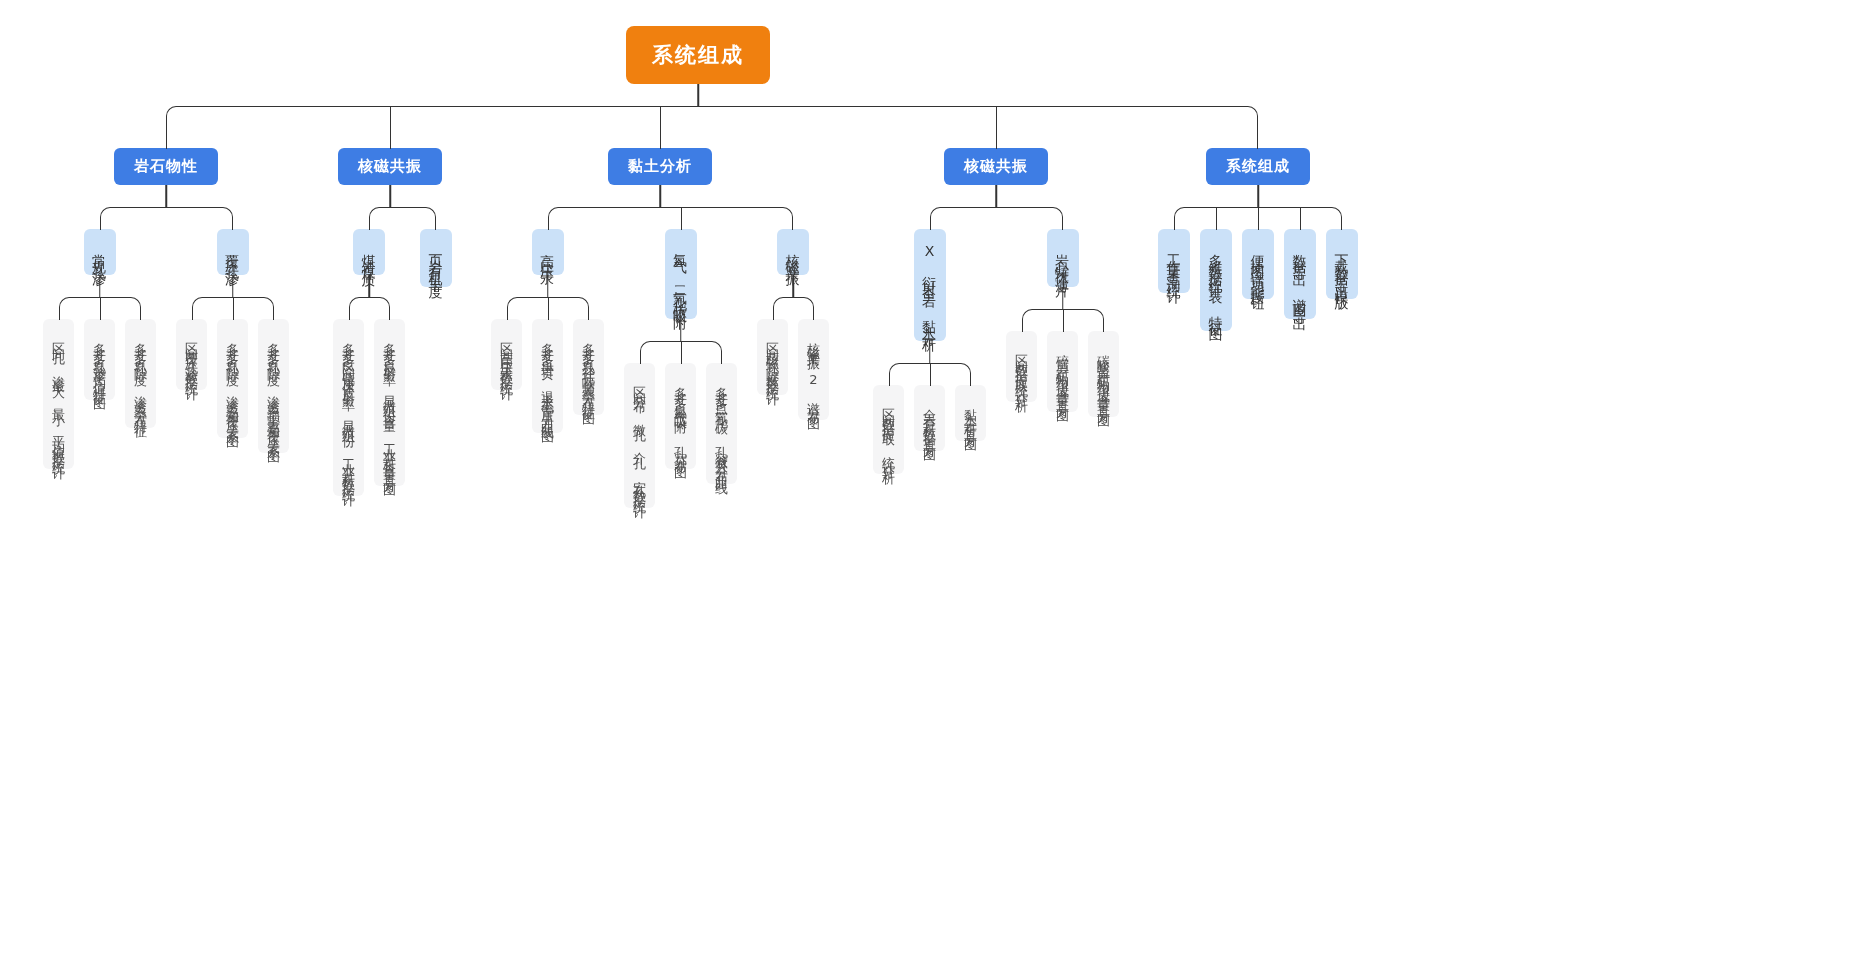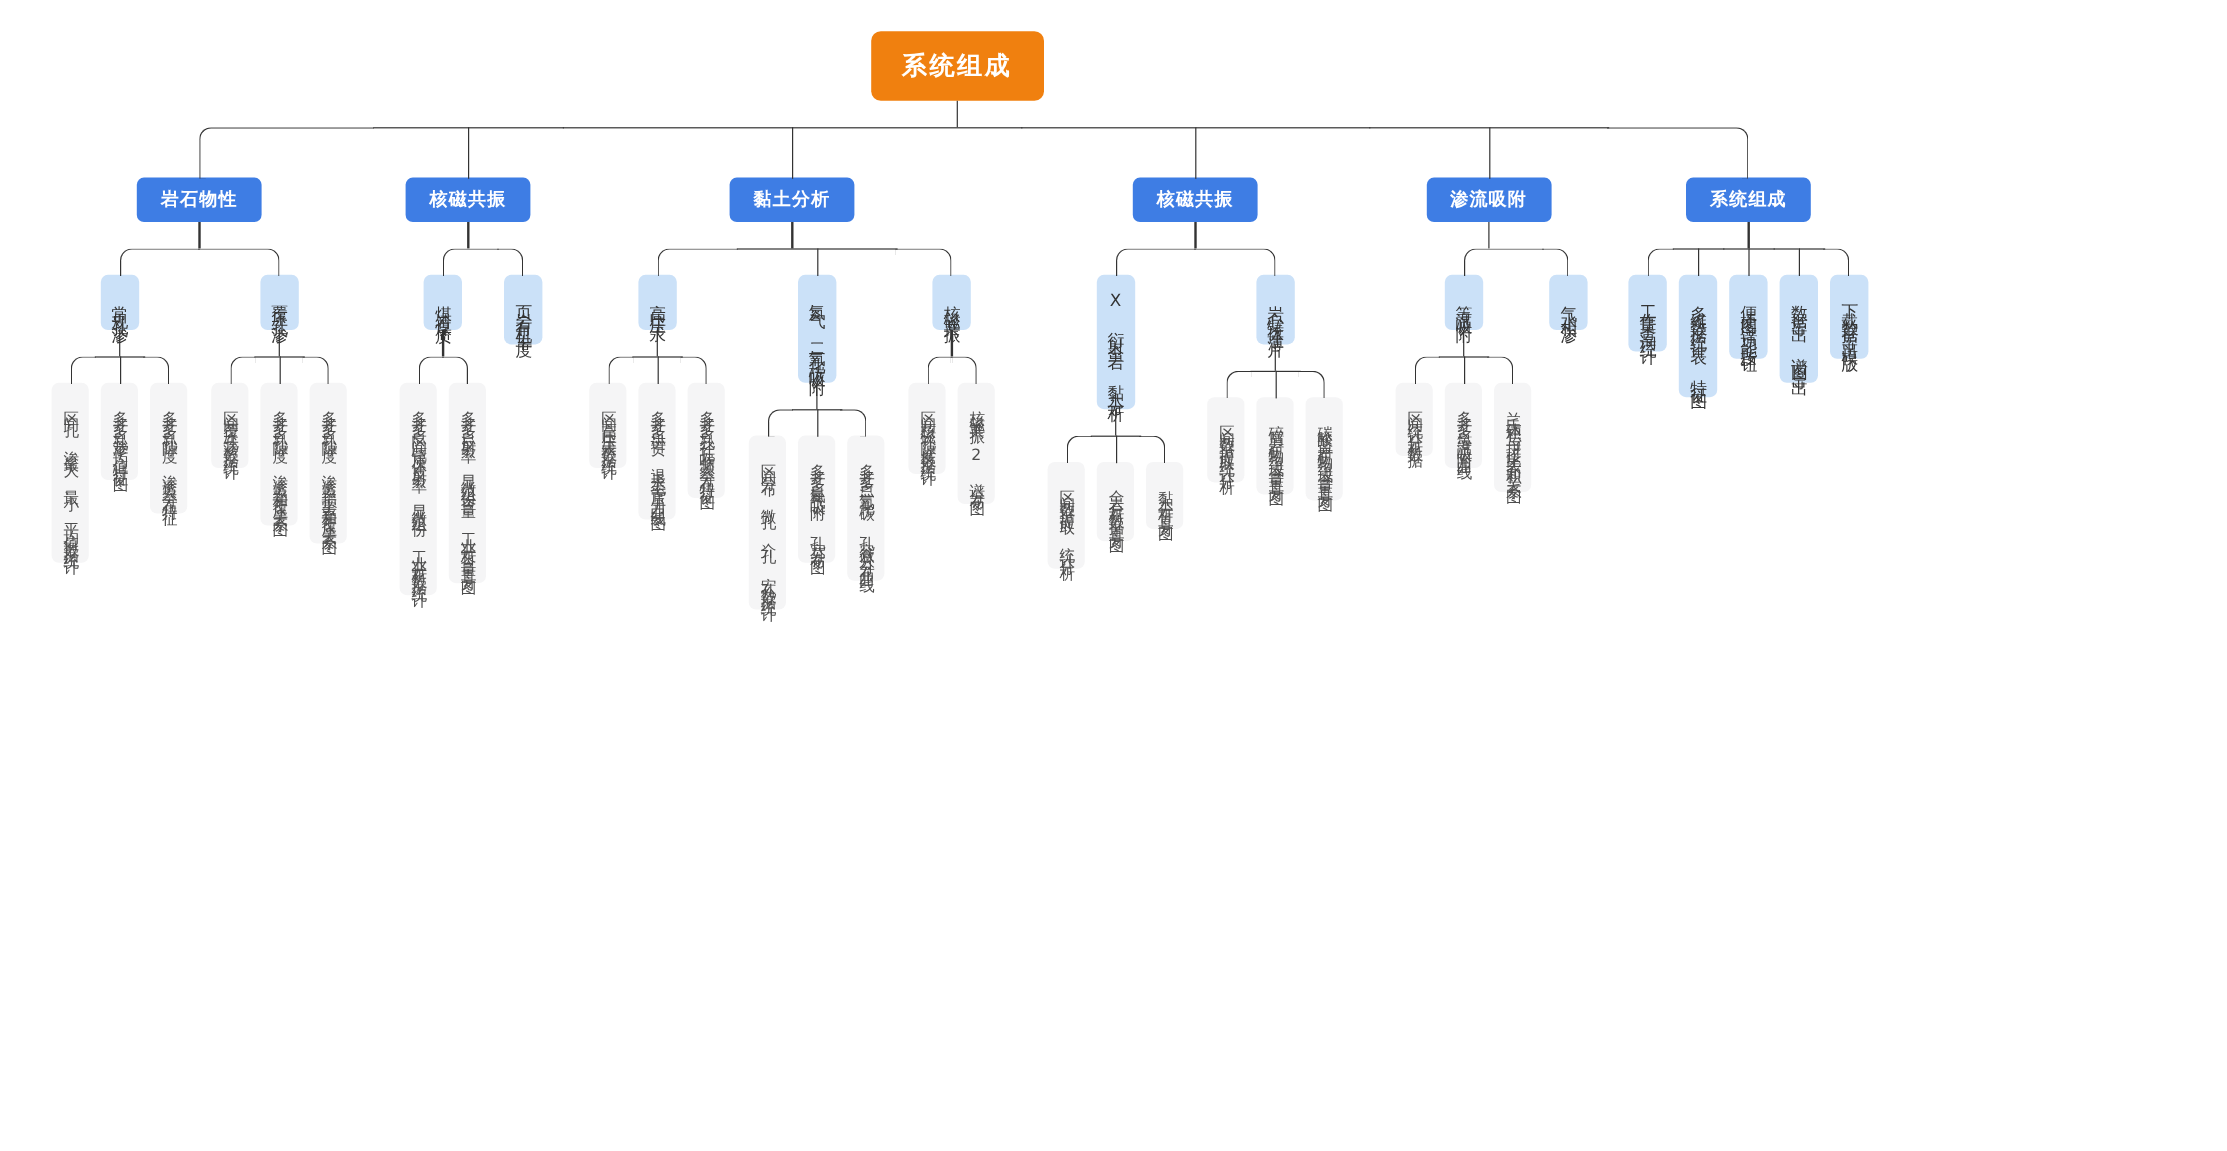--- a/index.html
+++ b/index.html
@@ -218,42 +218,20 @@
                       <div class="node n3 vert">碎屑岩矿物组成含量直方图</div>
                     </li>
                     <li>
                       <div class="node n3 vert">碳酸盐岩矿物组成含量直方图</div>
                     </li>
                   </ul>
                 </li>
               </ul>
             </li>
             <li>
-              <div class="node n1">渗流吸附</div>
-              <ul class="children">
-                <li>
-                  <div class="node n2 vert">等温吸附</div>
-                  <ul class="children">
-                    <li>
-                      <div class="node n3 vert">区间统计分析数据</div>
-                    </li>
-                    <li>
-                      <div class="node n3 vert">多井多点等温吸附曲线</div>
-                    </li>
-                    <li>
-                      <div class="node n3 vert">兰氏体积与拼接比表面积关系图</div>
-                    </li>
-                  </ul>
-                </li>
-                <li>
-                  <div class="node n2 vert">气水相渗</div>
-                </li>
-              </ul>
-            </li>
-            <li>
               <div class="node n1">系统组成</div>
               <ul class="children">
                 <li>
                   <div class="node n2 vert">工作量查询统计</div>
                 </li>
                 <li>
                   <div class="node n2 vert">多维数据统计表、特征图</div>
                 </li>
                 <li>
                   <div class="node n2 vert">便捷图谱功能按钮</div>

